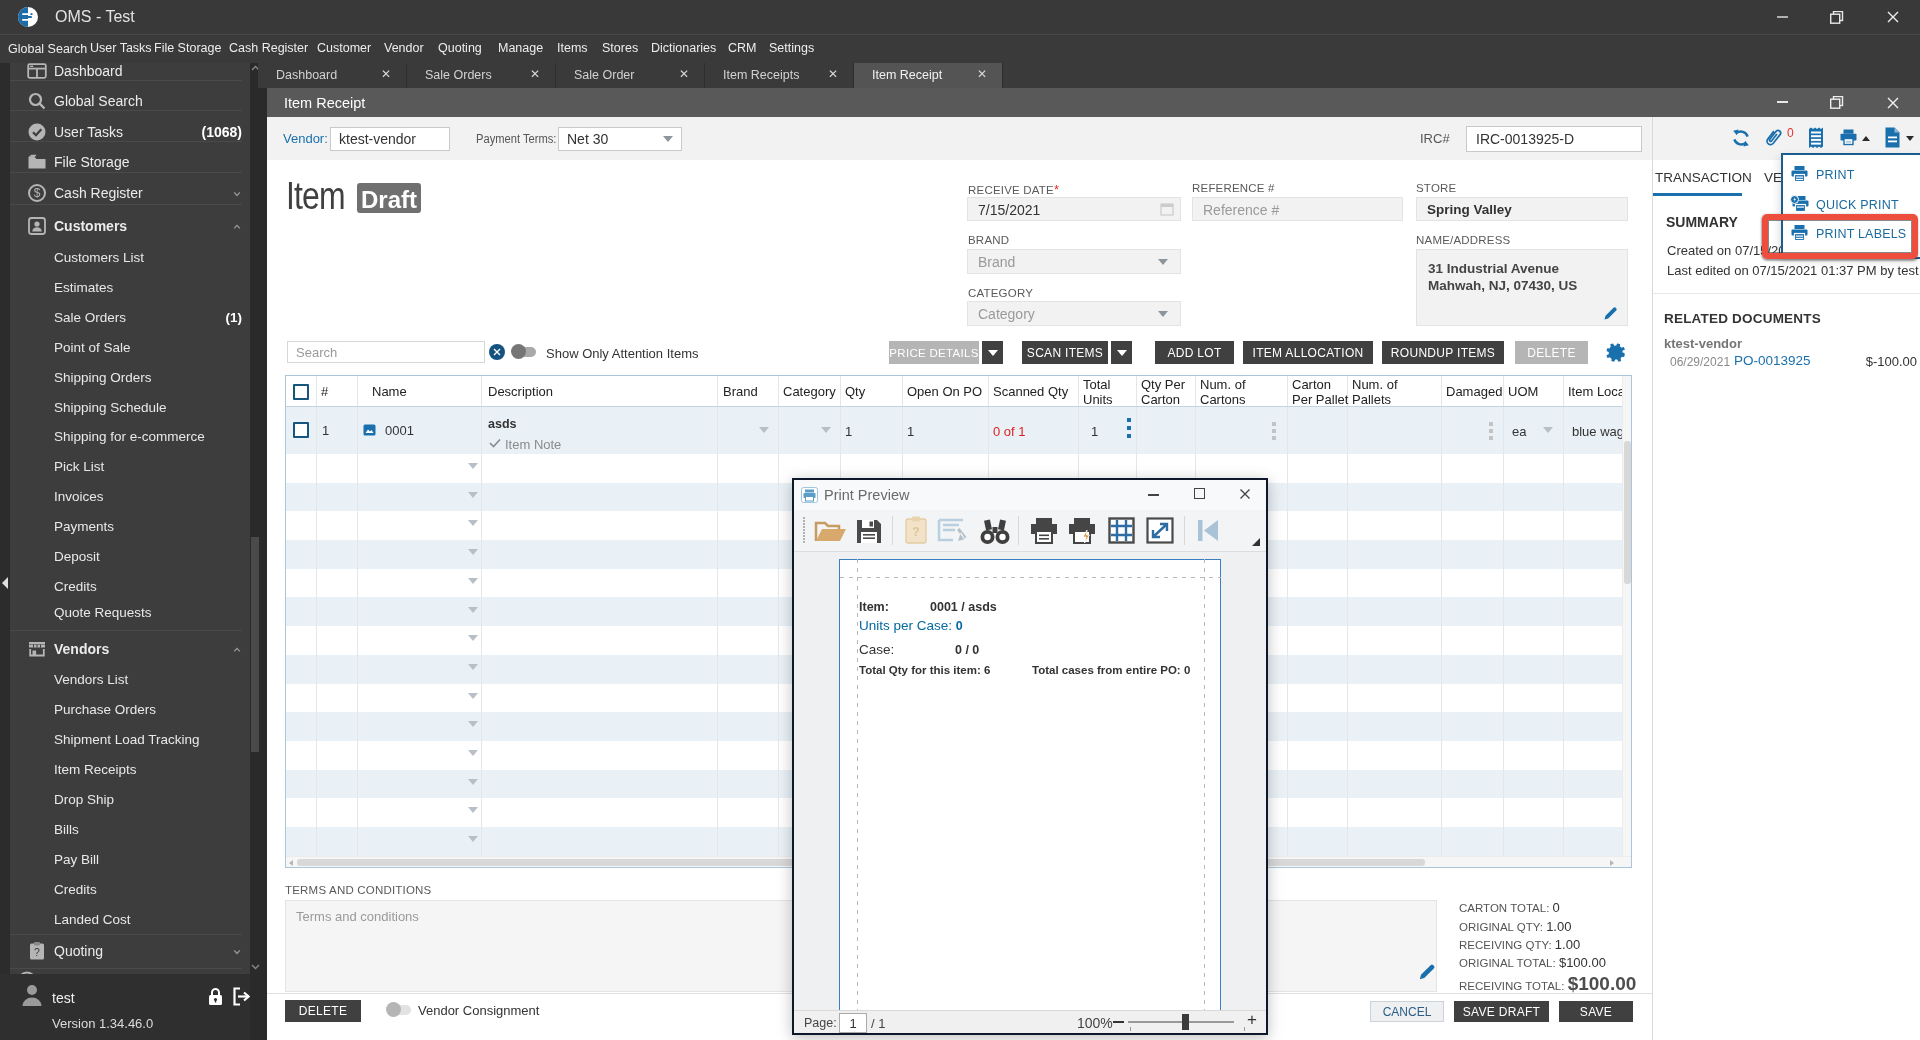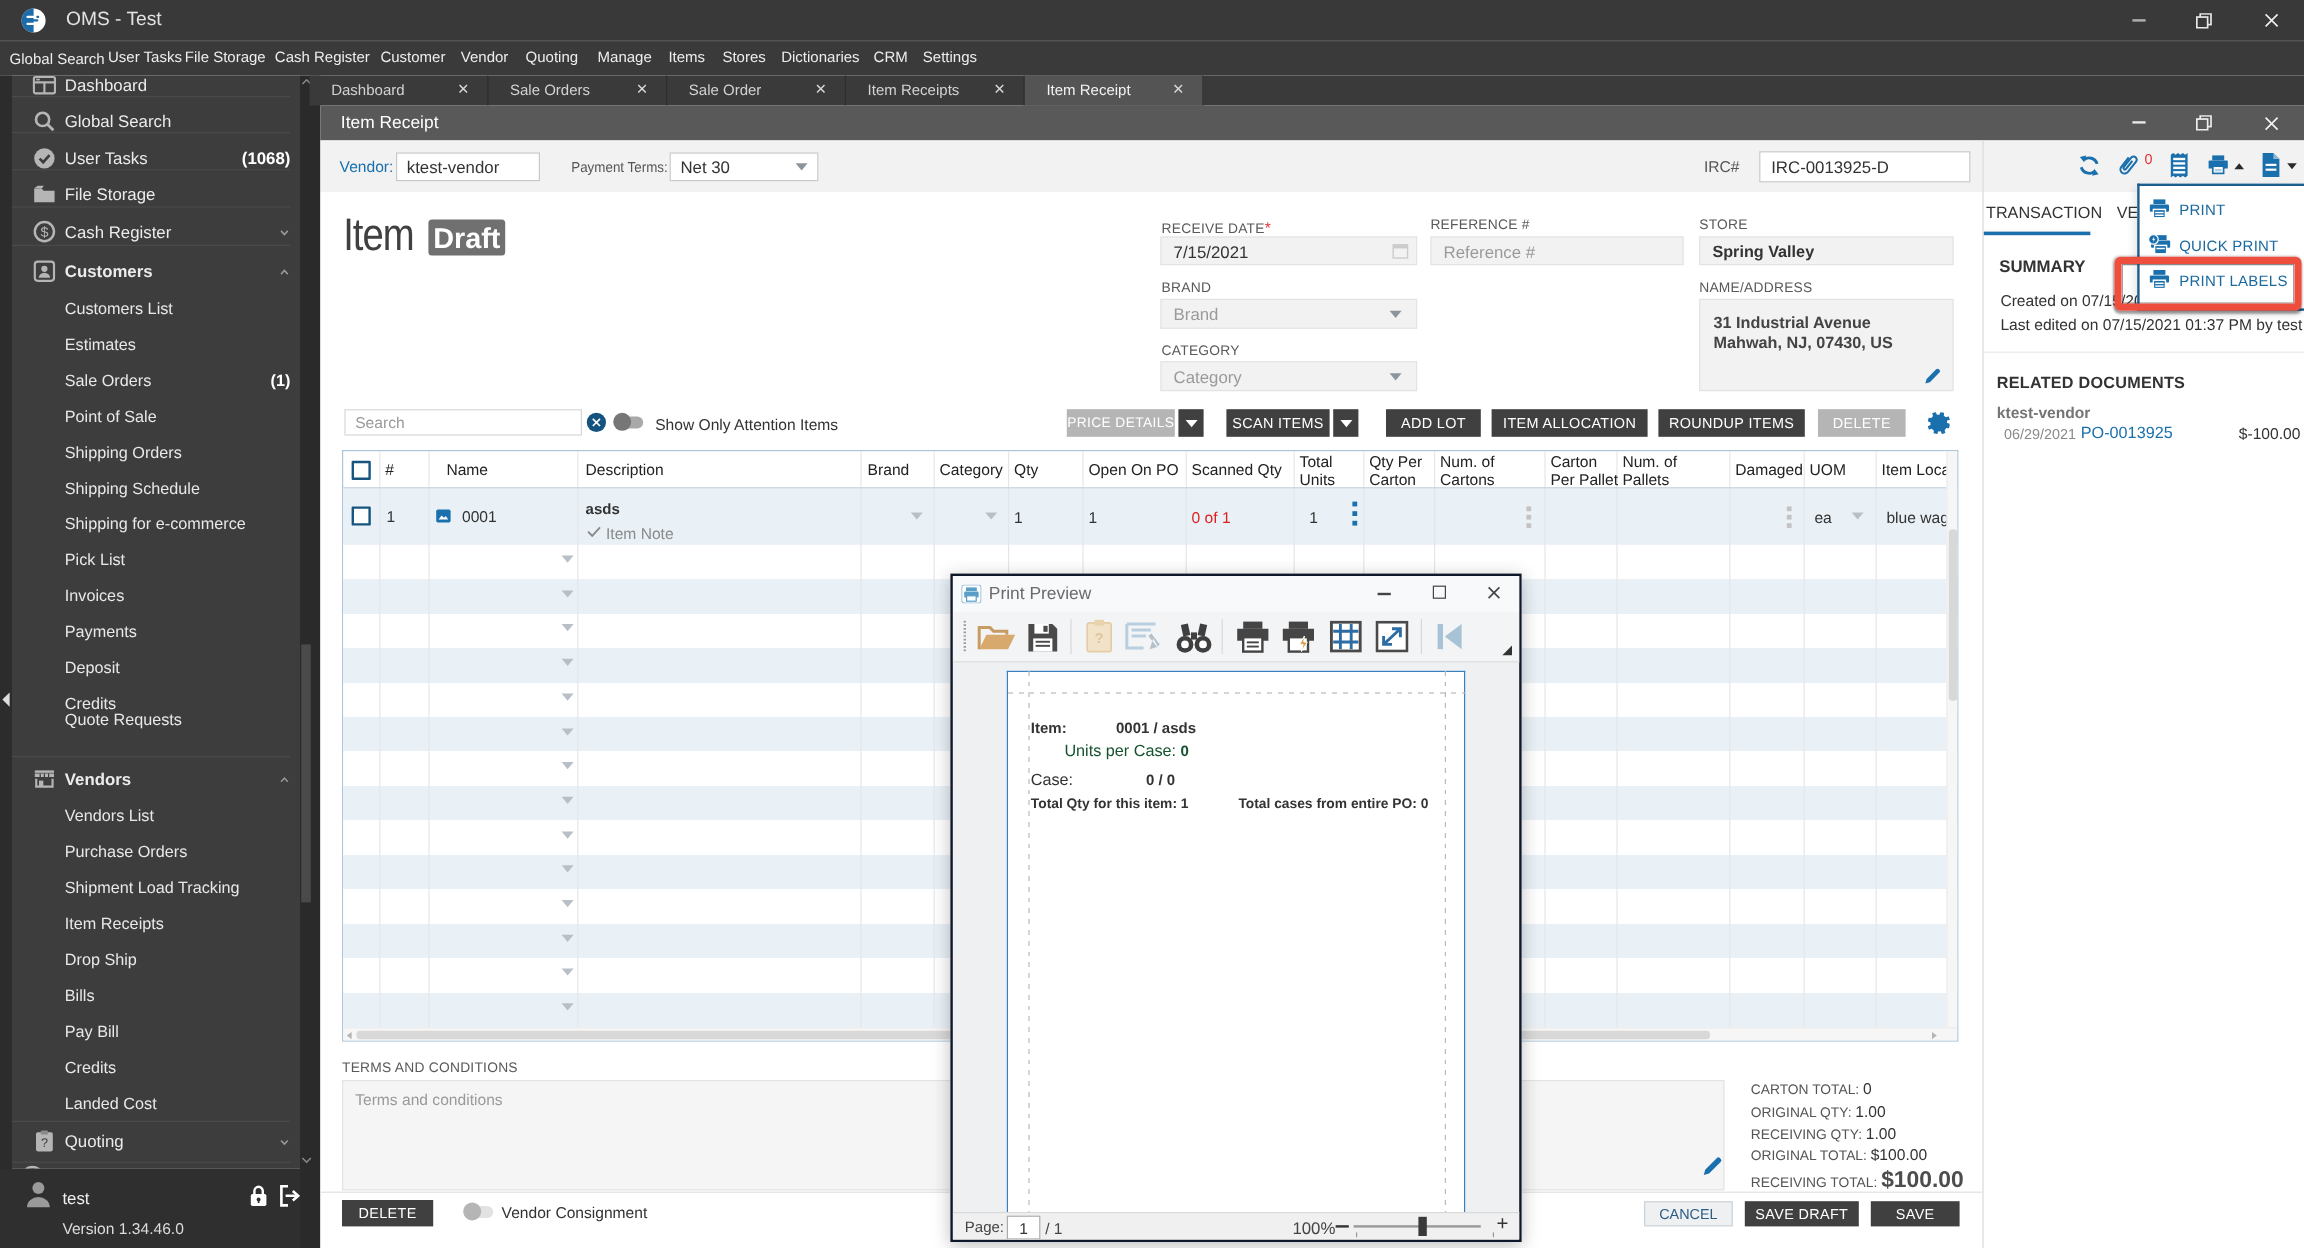--- a/index.html
+++ b/index.html
@@ -158,21 +158,21 @@
       </div>
     <div class="ssub" style="top:449px;">
         <span class="t">Payments</span>
       </div>
     <div class="ssub" style="top:479px;">
         <span class="t">Deposit</span>
       </div>
     <div class="ssub" style="top:509px;">
         <span class="t">Credits</span>
       </div>
-    <div class="ssub" style="top:522px;padding-left:37px;">
+    <div class="ssub" style="top:535px;padding-left:37px;">
         <span class="t">Quote Requests</span>
       </div>
     <div class="ssep" style="top:567px;"></div>
     <div class="srow" style="top:571px;">
         <svg class="sic" viewBox="0 0 20 20">
           <rect x="2" y="3" width="16" height="2" fill="#b5b5b5"></rect>
           <path d="M2 5.5 h16 v3 h-16 z" fill="#b5b5b5"></path>
           <path d="M6.5 5.5 v3 M10 5.5 v3 M13.5 5.5 v3" stroke="#3d3d3d" stroke-width="1"></path>
           <path d="M3.2 10 v6.5 h13.6 V10" fill="none" stroke="#b5b5b5" stroke-width="1.8"></path>
           <rect x="5.5" y="11.5" width="3.6" height="5" fill="#b5b5b5"></rect>
@@ -585,24 +585,24 @@
       </svg>
       <div class="abs" style="left:458px;top:28px;width:0;height:0;border-left:8px solid transparent;border-bottom:8px solid #333;"></div>
     </div>
 
     <div class="abs" style="left:45px;top:79px;width:382px;height:451px;background:#fff;border-left:1.4px solid #3a7fc1;border-right:1.4px solid #3a7fc1;border-top:1.4px solid #3a7fc1;"></div>
     <div class="abs" style="left:63px;top:79px;width:1px;height:451px;background:repeating-linear-gradient(to bottom,#b9b9b9 0 4px,transparent 4px 9px);"></div>
     <div class="abs" style="left:410px;top:79px;width:1px;height:451px;background:repeating-linear-gradient(to bottom,#b9b9b9 0 4px,transparent 4px 9px);"></div>
     <div class="abs" style="left:46px;top:97px;width:381px;height:1px;background:repeating-linear-gradient(to right,#b9b9b9 0 4px,transparent 4px 9px);"></div>
     <div class="abs" style="left:65px;top:120px;font-size:12.5px;color:#333;font-weight:bold;">Item:</div>
     <div class="abs" style="left:136px;top:120px;font-size:12.5px;color:#333;font-weight:bold;">0001 / asds</div>
-    <div class="abs" style="left:65px;top:138px;font-size:13.5px;color:#14532d;margin-left:28px;">Units per Case: <span style="font-weight:bold;font-size:12.5px;">0</span></div>
+    <div class="abs" style="left:65px;top:138px;font-size:13.5px;color:#0369a1;">Units per Case: <span style="font-weight:bold;font-size:12.5px;">0</span></div>
     <div class="abs" style="left:65px;top:162px;font-size:13.5px;color:#333;">Case:</div>
     <div class="abs" style="left:161px;top:163px;font-size:12.5px;color:#333;font-weight:bold;">0 / 0</div>
-    <div class="abs" style="left:65px;top:184px;font-size:11.5px;color:#333;font-weight:bold;">Total Qty for this item: 1</div>
+    <div class="abs" style="left:65px;top:184px;font-size:11.5px;color:#333;font-weight:bold;">Total Qty for this item: 6</div>
     <div class="abs" style="left:238px;top:184px;font-size:11.5px;color:#333;font-weight:bold;">Total cases from entire PO: 0</div>
 
     <div class="abs" style="left:0;top:530px;width:474px;height:25px;background:#f0f0f0;border-top:1px solid #d9d9d9;">
       <div class="abs" style="left:10px;top:5px;font-size:12.5px;color:#444;">Page:</div>
       <div class="abs" style="left:45px;top:2px;width:28px;height:20px;background:#fff;border:1px solid #ababab;font-size:13px;color:#333;text-align:center;padding-top:2px;">1</div>
       <div class="abs" style="left:77px;top:5px;font-size:13px;color:#444;">/ 1</div>
       <div class="abs" style="left:283px;top:4px;font-size:14px;color:#444;">100%</div>
       <div class="abs" style="left:319px;top:10px;width:11px;height:2.4px;background:#333;"></div>
       <div class="abs" style="left:334px;top:10px;width:106px;height:2px;background:#999;"></div>
       <div class="abs" style="left:388px;top:3px;width:7px;height:16px;background:#3a3a3a;"></div>

